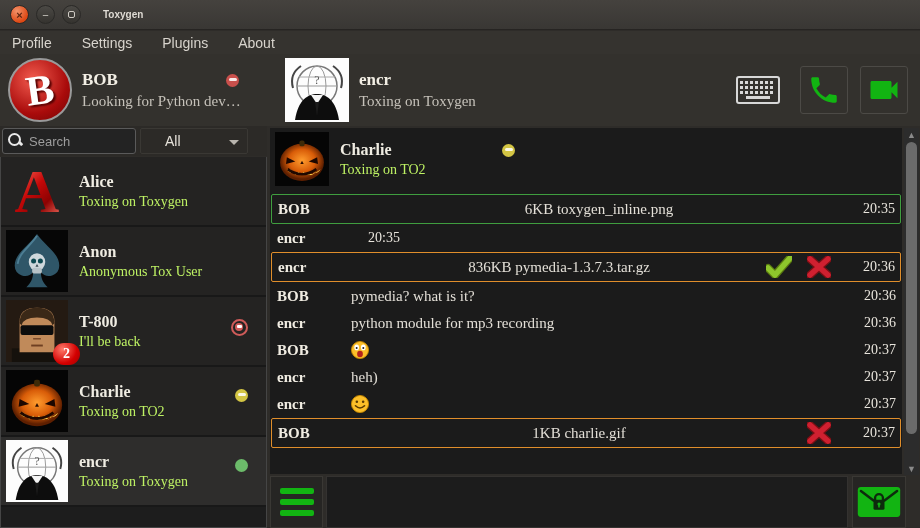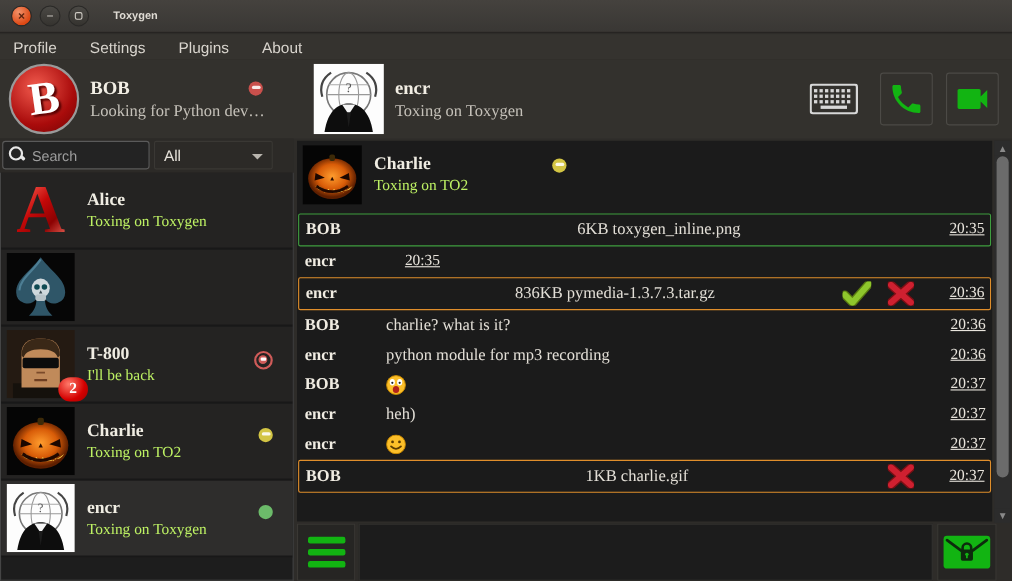--- a/index.html
+++ b/index.html
@@ -65,21 +65,21 @@
   .search-wrap input { width:100%; height:100%; background:#232323; border:1px solid #5a5a5a;
     border-radius:3px; color:#ddd; font-size:13px; padding:0 6px 0 26px; outline:none; }
   .search-wrap input::placeholder { color:#9d9d9d; }
   .mag { position:absolute; left:5px; top:4px; width:16px; height:16px; }
   .mag::before { content:''; position:absolute; left:1px; top:1px; width:9px; height:9px;
     border:2.5px solid #e8e8e8; border-radius:50%; }
   .mag::after { content:''; position:absolute; left:11px; top:10px; width:5px; height:3px;
     background:#e8e8e8; transform:rotate(45deg); border-radius:1px; }
   .filter-dd { width:108px; height:26px; margin-left:4px; background:#2c2a27; border:1px solid #3a3834;
     border-radius:2px; color:#e6e2da; font-size:14px; display:flex; align-items:center;
-    padding-left:8px; position:relative; cursor:pointer; }
+    padding-left:24px; position:relative; cursor:pointer; }
   .filter-dd .caret { position:absolute; right:8px; top:11px; width:0; height:0;
     border-left:5px solid transparent; border-right:5px solid transparent; border-top:5px solid #b9b5ae; }
 
   .contact-list { position:absolute; left:0; top:157px; width:267px; height:371px;
     background:#1d1d1d; border:1px solid #454545; border-top:none; overflow:hidden; }
   .contact { height:70px; background:#242322; border-bottom:2px solid #181818;
     display:flex; align-items:center; position:relative; cursor:pointer; }
   .contact.selected { background:#2e2d2c; }
   .c-avatar { width:64px; height:64px; margin-left:4px; flex:none; position:relative;
     display:flex; align-items:center; justify-content:center; }
@@ -97,21 +97,21 @@
 
   
   .chat { position:absolute; left:270px; top:128px; width:632px; height:346px; background:#1b1b1b; }
   .peer-info { height:62px; display:flex; align-items:center; position:relative; margin-bottom:4px; }
   .peer-info .c-avatar { width:56px; height:56px; margin-left:4px; }
   .peer-info .st { position:absolute; left:232px; top:16px; }
 
   .msg { display:flex; align-items:center; height:26px; margin:0 1px 1px 1px; }
   .msg-sender { width:80px; padding-left:6px; color:#f0ece2; font-weight:bold; font-size:15px; flex:none; }
   .msg-text { flex:1; color:#e3dfd7; font-size:15px; }
-  .msg-time { width:54px; text-align:right; padding-right:5px; color:#e8e4dc; font-size:14px; flex:none;text-decoration:underline; }
+  .msg-time { width:54px; text-align:right; padding-right:5px; color:#e8e4dc; font-size:14px; flex:none; }
   .msg.file { height:30px; border-radius:2px; }
   .msg.file .msg-text { text-align:center; }
   .msg.file.done   { border:1.5px solid #3f9e3f; }
   .msg.file.active { border:1.5px solid #e08e2b; }
   .ft-btn { width:26px; height:22px; margin-right:14px; flex:none; display:flex;
     align-items:center; justify-content:center; cursor:pointer; }
 
   
   .vscroll { position:absolute; left:904px; top:128px; width:15px; height:347px; background:#2c2c2c; }
   .vs-arrow { position:absolute; left:0; width:15px; height:13px; color:#8a8a8a; font-size:9px;
@@ -254,20 +254,24 @@
         <rect width="64" height="64" fill="#060606"></rect>
         <path d="M32 4 C22 18 9 24 9 37 a10.5 10.5 0 0 0 19 6 c0 7-2 11-7 16 h22 c-5-5-7-9-7-16 a10.5 10.5 0 0 0 19-6 C55 24 42 18 32 4 Z" fill="#2f5668"></path>
         <path d="M32 6 C24 18 13 24 12 35" fill="none" stroke="#4d7e94" stroke-width="2"></path>
         <ellipse cx="32" cy="33" rx="8.5" ry="9" fill="#cfd8dc"></ellipse>
         <rect x="27" y="39" width="10" height="6" rx="2" fill="#b7c2c7"></rect>
         <circle cx="28.5" cy="32" r="2.6" fill="#0f4a52"></circle>
         <circle cx="35.5" cy="32" r="2.6" fill="#0f4a52"></circle>
         <path d="M32 35 l-1.6 3 h3.2 Z" fill="#37474f"></path>
       </svg>
     </div>
+    <div class="c-texts">
+      <div class="c-name serif">Anon</div>
+      <div class="c-status serif">Anonymous Tox User</div>
+    </div>
   </div>
 
   <div class="contact">
     <div class="c-avatar">
       <svg width="62" height="62" viewBox="0 0 64 64">
         <rect width="64" height="64" fill="#241a12"></rect>
         <rect x="6" y="50" width="52" height="14" fill="#15110c"></rect>
         <path d="M14 54 V22 q0-14 18-14 q18 0 18 14 v32 Z" fill="#c08a5a"></path>
         <path d="M14 24 q0-16 18-16 q18 0 18 16 l-2 2 q-2-8-16-8 q-14 0-16 8 Z" fill="#3a2817"></path>
         <rect x="15" y="26" width="34" height="10" rx="2" fill="#0c0c0c"></rect>
@@ -384,21 +388,21 @@
       <svg width="24" height="22" viewBox="0 0 24 22">
         <path d="M3 3 L21 19 M21 3 L3 19" stroke="#7a0f14" stroke-width="8" stroke-linecap="round"></path>
         <path d="M3 3 L21 19 M21 3 L3 19" stroke="#cf2030" stroke-width="5.5" stroke-linecap="round"></path>
       </svg>
     </span>
     <span class="msg-time">20:36</span>
   </div>
 
   <div class="msg serif">
     <span class="msg-sender">BOB</span>
-    <span class="msg-text">charlie? what is it?</span>
+    <span class="msg-text">pymedia? what is it?</span>
     <span class="msg-time">20:36</span>
   </div>
 
   <div class="msg serif">
     <span class="msg-sender">encr</span>
     <span class="msg-text">python module for mp3 recording</span>
     <span class="msg-time">20:36</span>
   </div>
 
   <div class="msg serif">

